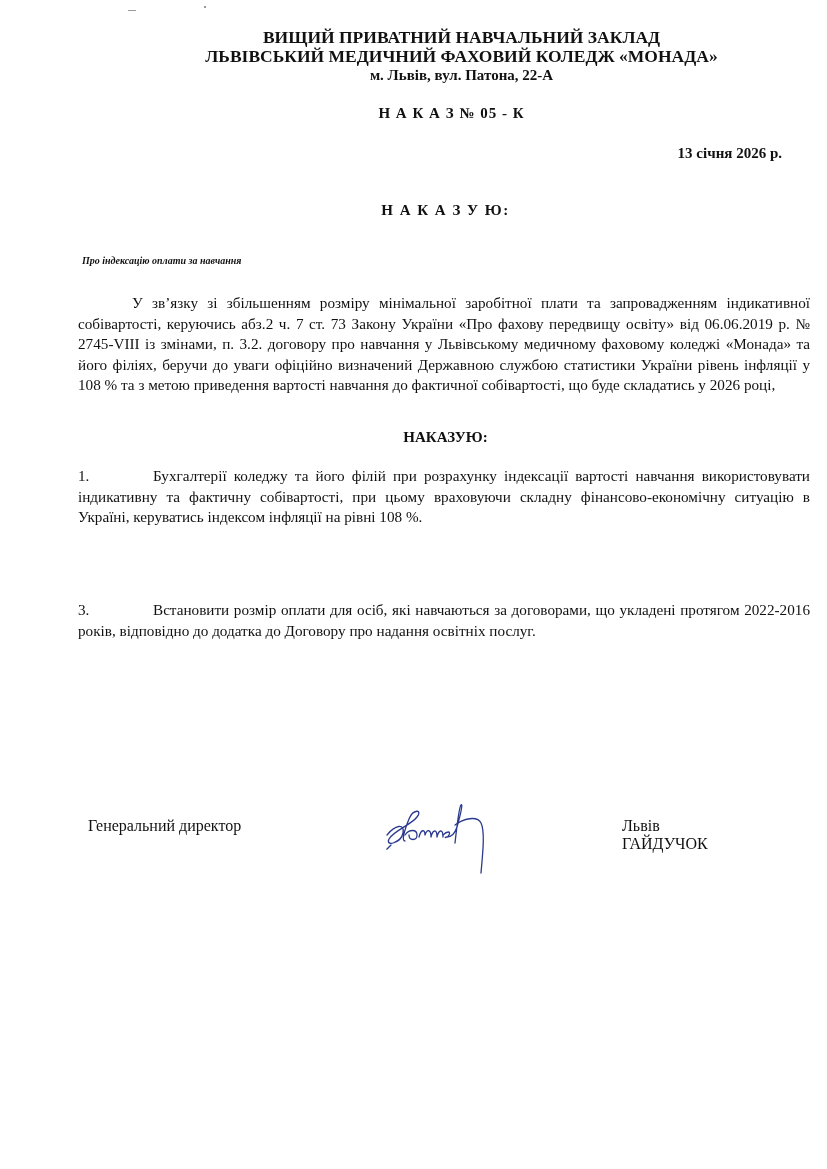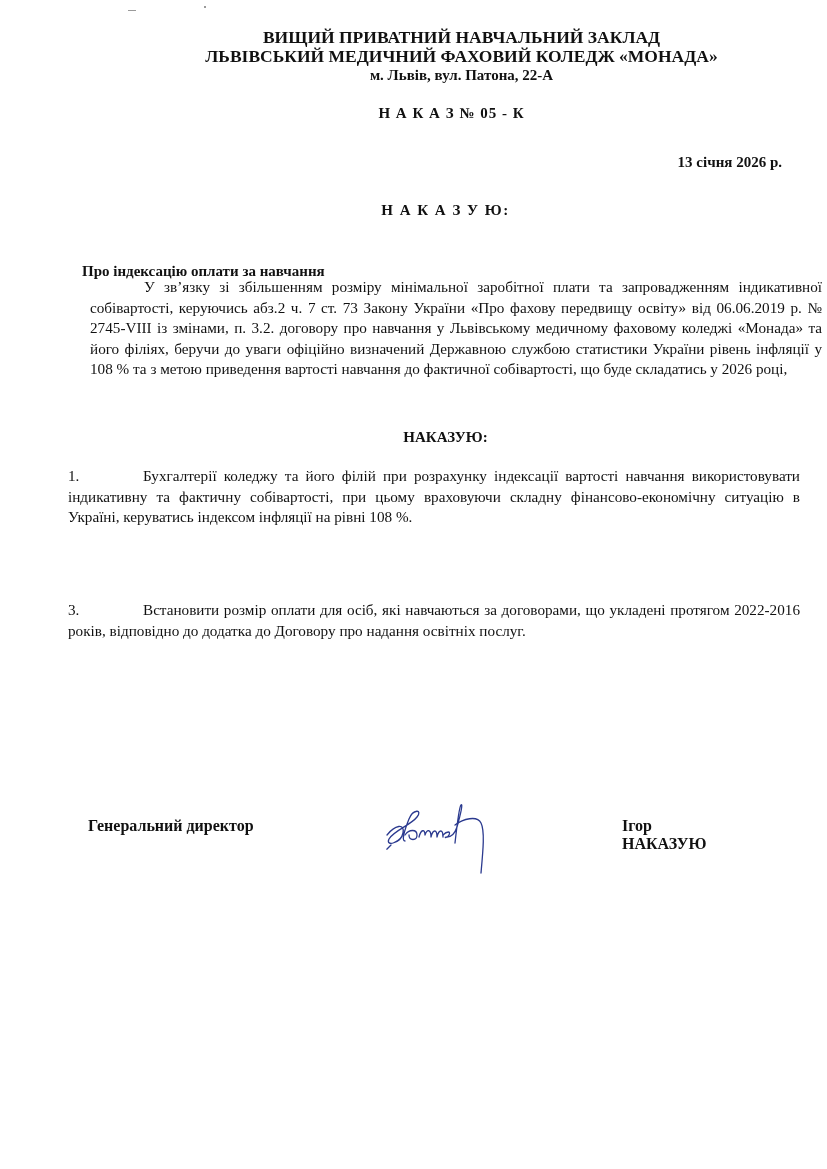--- a/index.html
+++ b/index.html
@@ -7,38 +7,38 @@
     width: 827px; height: 1169px; position: relative; overflow: hidden;
     font-family: "Liberation Serif", "DejaVu Serif", serif;
     color: #111111;
   }
   .page { position: absolute; left: 0; top: 0; width: 827px; height: 1169px; }
   .header { position: absolute; left: 0; width: 827px; text-align: center; font-weight: bold; }
   .h1 { top: 28px; font-size: 17.5px; line-height: 19px; left: 48px; }
   .h2 { top: 47px; font-size: 17.5px; line-height: 19px; left: 48px; }
   .h3 { top: 67px; font-size: 15px; line-height: 17px; left: 48px; }
   .order-no { position: absolute; top: 105px; left: 0; width: 827px; text-align: center; left: 38px; font-weight: bold; font-size: 15px; letter-spacing: 1px; }
-  .date { position: absolute; top: 154px; right: 45px; font-weight: bold; font-size: 15px; }
+  .date { position: absolute; top: 145px; right: 45px; font-weight: bold; font-size: 15px; }
   .nakazuyu-top { position: absolute; top: 202px; left: 0; width: 827px; text-align: center; left: 32px; font-weight: bold; font-size: 15px; letter-spacing: 1.5px; }
-  .subject { position: absolute; top: 263px; left: 82px; font-weight: bold; font-size: 15px; }
+  .subject { position: absolute; top: 255px; left: 82px; font-weight: bold; font-size: 10px; font-style: italic; }
   .preamble {
-    position: absolute; top: 277px; left: 78px; width: 732px;
-    font-size: 15.2px; line-height: 20.5px; text-align: justify; text-indent: 54px; margin-left: 12px;
+    position: absolute; top: 293px; left: 78px; width: 732px;
+    font-size: 15.2px; line-height: 20.5px; text-align: justify; text-indent: 54px;
   }
   .nakazuyu-mid { position: absolute; top: 429px; left: 0; width: 827px; text-align: center; left: 32px; font-weight: bold; font-size: 15px; }
   .item {
-    position: absolute; left: 68px; width: 732px;
+    position: absolute; left: 78px; width: 732px;
     font-size: 15.2px; line-height: 20.5px; text-align: justify;
   }
   .item .num { display: inline-block; width: 75px; text-indent: 0; }
   .item1 { top: 466px; }
   .item2 { top: 544px; }
   .item3 { top: 600px; }
   .item4 { top: 657px; }
-  .sign-row { position: absolute; top: 815px; left: 0; width: 715px; height: 70px; font-weight: bold; }
+  .sign-row { position: absolute; top: 815px; left: 0; width: 715px; height: 70px; }
   .sign-title { position: absolute; left: 88px; top: 2px; font-size: 16px; }
   .sign-name { position: absolute; left: 622px; top: 2px; font-size: 16px; }
   .signature { position: absolute; left: 365px; top: -20px; width: 150px; height: 90px; }
   .scan-mark { position: absolute; background: #9a9a9a; }
 </style>
 </head>
 <body>
 
 <div class="page">
 
@@ -71,16 +71,16 @@
     <svg class="signature" viewBox="0 0 150 90">
       <g fill="none" stroke="#2b3a8f" stroke-width="1.3" stroke-linecap="round" stroke-linejoin="round">
         <path d="M22 40 C 30 30, 40 28, 38 38 C 36 48, 20 52, 24 44 C 28 36, 46 30, 52 22 C 58 14, 48 14, 44 24 C 40 34, 36 46, 40 46"></path>
         <path d="M40 40 C 44 34, 52 34, 52 40 C 52 46, 44 46, 44 40"></path>
         <path d="M54 42 C 56 34, 60 34, 60 40 C 62 34, 66 34, 66 42 C 68 34, 72 34, 72 42 C 74 34, 78 34, 78 42"></path>
         <path d="M78 40 C 82 36, 86 36, 84 40 C 82 44, 78 42, 82 42 C 86 42, 90 38, 92 32 C 96 18, 98 8, 96 10 C 94 12, 92 30, 90 48"></path>
         <path d="M90 30 C 98 24, 112 20, 116 28 C 120 36, 118 56, 116 78"></path>
         <path d="M26 50 C 22 54, 20 56, 24 52"></path>
       </g>
     </svg>
-    <div class="sign-name">Ігор НАКАЗУЮ</div>
+    <div class="sign-name">Львів ГАЙДУЧОК</div>
   </div>
 
 </div>
 
 </body></html>

